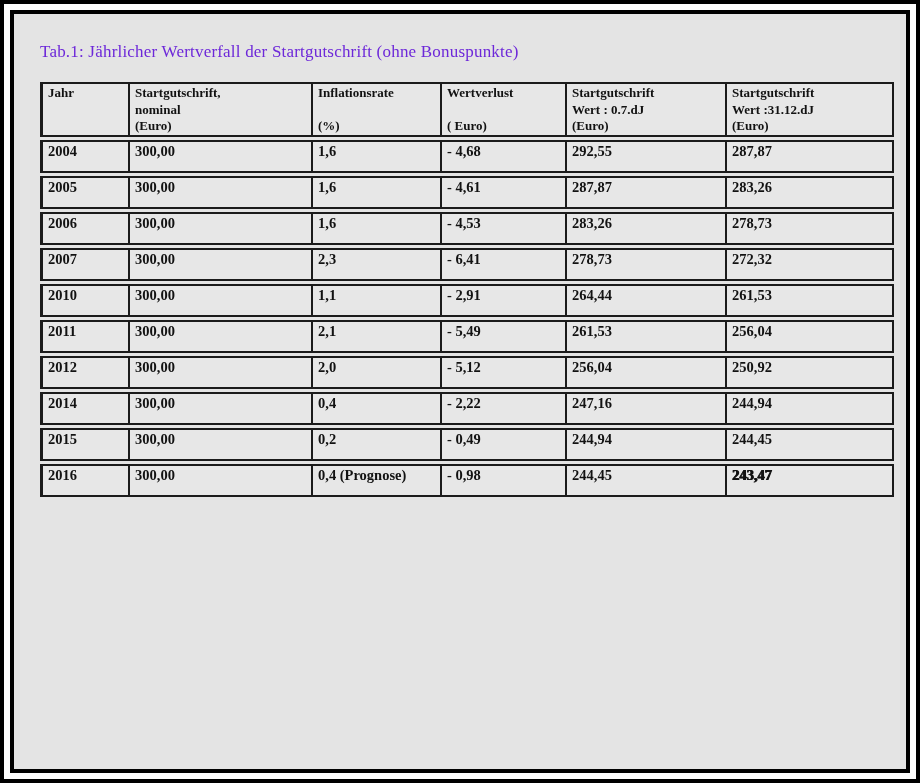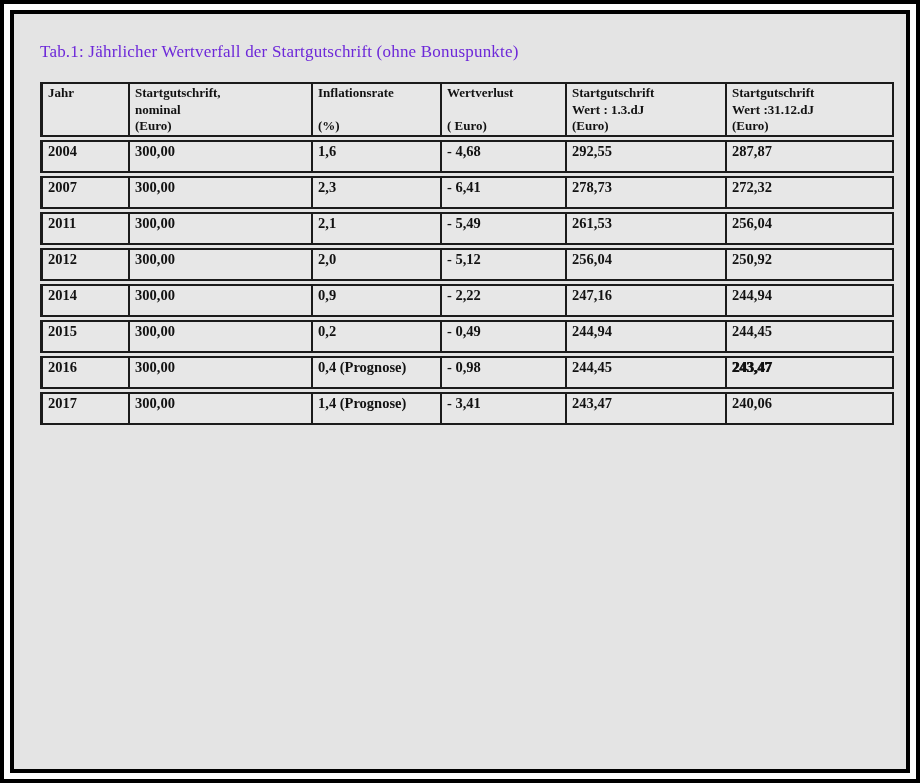--- a/index.html
+++ b/index.html
@@ -141,21 +141,21 @@
                 <div class="hlines">
                   <div>Wertverlust</div>
                 </div>
                 <div class="hunit">( Euro)</div>
               </div>
             </th>
             <th>
               <div class="hcell">
                 <div class="hlines">
                   <div>Startgutschrift</div>
-                  <div>Wert : 1.3.dJ</div>
+                  <div>Wert : 0.7.dJ</div>
                 </div>
                 <div class="hunit">(Euro)</div>
               </div>
             </th>
             <th>
               <div class="hcell">
                 <div class="hlines">
                   <div>Startgutschrift</div>
                   <div>Wert :31.12.dJ</div>
                 </div>
@@ -167,72 +167,88 @@
       <tbody>
           <tr>
             <td>2004</td>
             <td>300,00</td>
             <td>1,6</td>
             <td>- 4,68</td>
             <td>292,55</td>
             <td>287,87</td>
           </tr>
           <tr>
+            <td>2005</td>
+            <td>300,00</td>
+            <td>1,6</td>
+            <td>- 4,61</td>
+            <td>287,87</td>
+            <td>283,26</td>
+          </tr>
+          <tr>
+            <td>2006</td>
+            <td>300,00</td>
+            <td>1,6</td>
+            <td>- 4,53</td>
+            <td>283,26</td>
+            <td>278,73</td>
+          </tr>
+          <tr>
             <td>2007</td>
             <td>300,00</td>
             <td>2,3</td>
             <td>- 6,41</td>
             <td>278,73</td>
             <td>272,32</td>
           </tr>
           <tr>
+            <td>2010</td>
+            <td>300,00</td>
+            <td>1,1</td>
+            <td>- 2,91</td>
+            <td>264,44</td>
+            <td>261,53</td>
+          </tr>
+          <tr>
             <td>2011</td>
             <td>300,00</td>
             <td>2,1</td>
             <td>- 5,49</td>
             <td>261,53</td>
             <td>256,04</td>
           </tr>
           <tr>
             <td>2012</td>
             <td>300,00</td>
             <td>2,0</td>
             <td>- 5,12</td>
             <td>256,04</td>
             <td>250,92</td>
           </tr>
           <tr>
             <td>2014</td>
             <td>300,00</td>
-            <td>0,9</td>
+            <td>0,4</td>
             <td>- 2,22</td>
             <td>247,16</td>
             <td>244,94</td>
           </tr>
           <tr>
             <td>2015</td>
             <td>300,00</td>
             <td>0,2</td>
             <td>- 0,49</td>
             <td>244,94</td>
             <td>244,45</td>
           </tr>
           <tr>
             <td>2016</td>
             <td>300,00</td>
             <td>0,4 (Prognose)</td>
             <td>- 0,98</td>
             <td>244,45</td>
             <td class="xbold">243,47</td>
-          </tr>
-          <tr>
-            <td>2017</td>
-            <td>300,00</td>
-            <td>1,4 (Prognose)</td>
-            <td>- 3,41</td>
-            <td>243,47</td>
-            <td>240,06</td>
           </tr>
         </tbody>
     </table>
   </div>
   <div class="outer-frame"></div>
 </div>
 
 </body></html>

